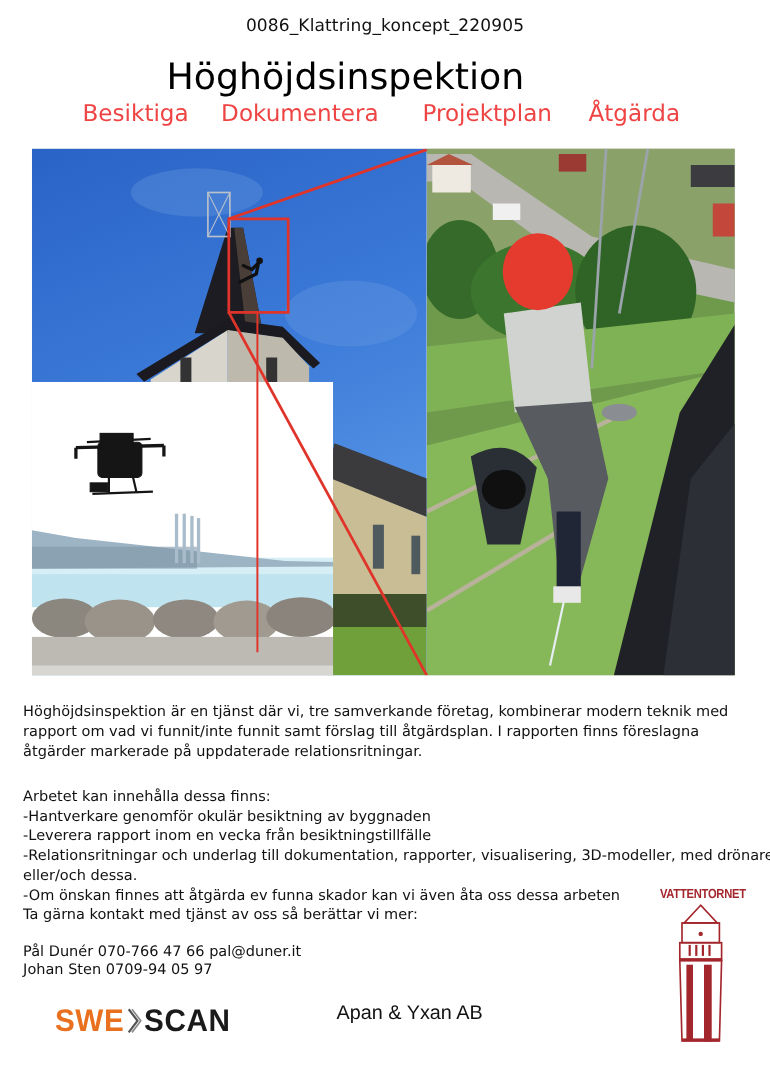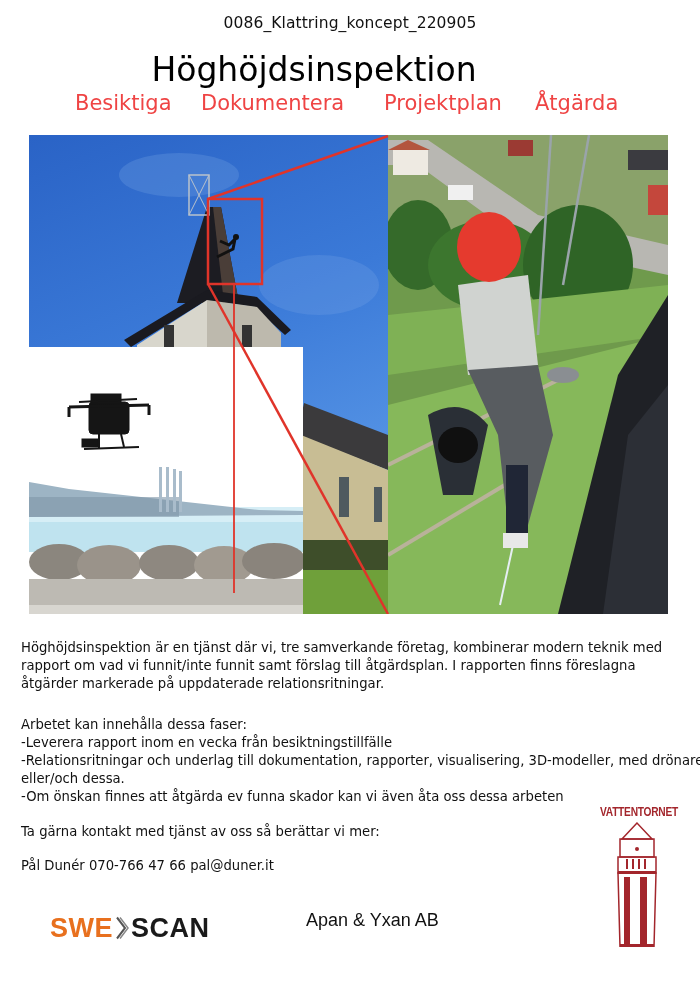--- a/index.html
+++ b/index.html
@@ -164,31 +164,33 @@
   </svg>
 </div>
 
 <div class="body-text" style="top:639px">
   <p>Höghöjdsinspektion är en tjänst där vi, tre samverkande företag, kombinerar modern teknik med</p>
   <p>rapport om vad vi funnit/inte funnit samt förslag till åtgärdsplan. I rapporten finns föreslagna</p>
   <p>åtgärder markerade på uppdaterade relationsritningar.</p>
 </div>
 
 <div class="body-text" style="top:716px">
-  <p>Arbetet kan innehålla dessa faser:</p>
+  <p>Arbetet kan innehålla dessa finns:</p>
+  <p>-Hantverkare genomför okulär besiktning av byggnaden</p>
   <p>-Leverera rapport inom en vecka från besiktningstillfälle</p>
   <p>-Relationsritningar och underlag till dokumentation, rapporter, visualisering, 3D-modeller, med drönare</p>
   <p>eller/och dessa.</p>
   <p>-Om önskan finnes att åtgärda ev funna skador kan vi även åta oss dessa arbeten</p>
 </div>
 
 <div class="body-text" style="top:823px">
   <p>Ta gärna kontakt med tjänst av oss så berättar vi mer:</p>
   <p style="height:17px"></p>
   <p style="line-height:16px">Pål Dunér 070-766 47 66 pal@duner.it</p>
+  <p style="line-height:16px">Johan Sten 0709-94 05 97</p>
 </div>
 
 <div class="swescan">
   <span class="swe">SWE</span>
   <svg width="14" height="24" viewBox="0 0 14 24" style="margin:0 2px">
     <path d="M2 2 L10 12 L2 22" stroke="#555" stroke-width="2" fill="none"></path>
     <path d="M5 2 L13 12 L5 22" stroke="#888" stroke-width="1.5" fill="none"></path>
   </svg>
   <span class="scan">SCAN</span>
 </div>

